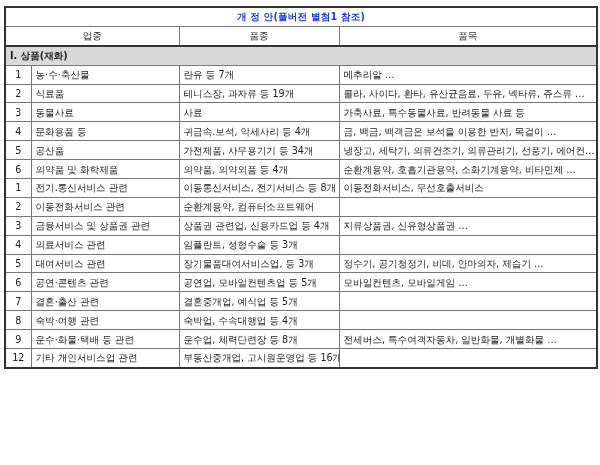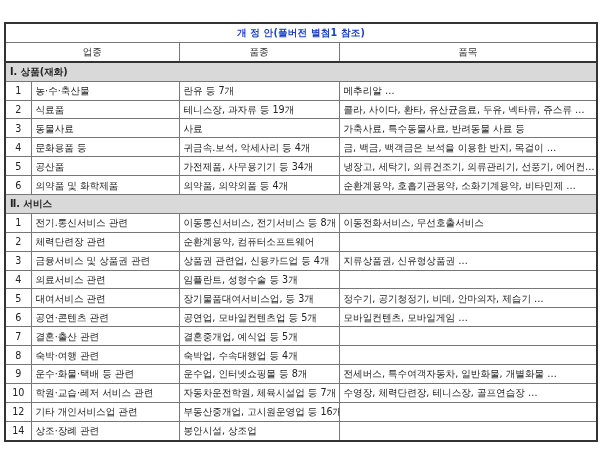--- a/index.html
+++ b/index.html
@@ -1,19 +1,19 @@
 <!DOCTYPE html>
 <html><head>
 <meta charset="utf-8">
 <style>
   html, body { margin: 0; padding: 0; background: #ffffff; }
   body { width: 600px; height: 465px; position: relative; overflow: hidden;
          font-family: "DejaVu Sans", "Liberation Sans", sans-serif; }
   table.main {
-    position: absolute; left: 4px; top: 22px; width: 592px;
+    position: absolute; left: 4px; top: 6px; width: 592px;
     border-collapse: collapse; table-layout: fixed;
     border: 2px solid #333; font-size: 9.6px; color: #222;
   }
   table.main td, table.main th {
     border: 1px solid #777; height: 17.9px; padding: 0 4px;
     white-space: nowrap; overflow: hidden; text-overflow: clip;
     font-weight: normal; line-height: 17px;
   }
   .title-cell { text-align: center; color: #1a3fd0; font-weight: bold !important; letter-spacing: 0.2px; }
   .head-cell { text-align: center; color: #333; }
@@ -76,32 +76,29 @@
         <td>공산품</td>
         <td>가전제품, 사무용기기 등 34개</td>
         <td>냉장고, 세탁기, 의류건조기, 의류관리기, 선풍기, 에어컨…</td>
       </tr>
       <tr>
         <td class="num">6</td>
         <td>의약품 및 화학제품</td>
         <td>의약품, 의약외품 등 4개</td>
         <td>순환계용약, 호흡기관용약, 소화기계용약, 비타민제 …</td>
       </tr>
-      <tr class="section-row">
-        <td colspan="4">Ⅱ. 서비스</td>
-      </tr>
       <tr>
         <td class="num">1</td>
         <td>전기.통신서비스 관련</td>
         <td>이동통신서비스, 전기서비스 등 8개</td>
         <td>이동전화서비스, 무선호출서비스</td>
       </tr>
       <tr>
         <td class="num">2</td>
-        <td>체력단련장 관련</td>
+        <td>이동전화서비스 관련</td>
         <td>순환계용약, 컴퓨터소프트웨어</td>
         <td></td>
       </tr>
       <tr>
         <td class="num">3</td>
         <td>금융서비스 및 상품권 관련</td>
         <td>상품권 관련업, 신용카드업 등 4개</td>
         <td>지류상품권, 신유형상품권 …</td>
       </tr>
       <tr>
@@ -130,35 +127,23 @@
       </tr>
       <tr>
         <td class="num">8</td>
         <td>숙박·여행 관련</td>
         <td>숙박업, 수속대행업 등 4개</td>
         <td></td>
       </tr>
       <tr>
         <td class="num">9</td>
         <td>운수·화물·택배 등 관련</td>
-        <td>운수업, 인터넷쇼핑몰 등 8개</td>
+        <td>운수업, 체력단련장 등 8개</td>
         <td>전세버스, 특수여객자동차, 일반화물, 개별화물 …</td>
-      </tr>
-      <tr>
-        <td class="num">10</td>
-        <td>학원·교습·레저 서비스 관련</td>
-        <td>자동차운전학원, 체육시설업 등 7개</td>
-        <td>수영장, 체력단련장, 테니스장, 골프연습장 …</td>
       </tr>
       <tr>
         <td class="num">12</td>
         <td>기타 개인서비스업 관련</td>
         <td>부동산중개업, 고시원운영업 등 16개</td>
         <td></td>
       </tr>
-      <tr>
-        <td class="num">14</td>
-        <td>상조·장례 관련</td>
-        <td>봉안시설, 상조업</td>
-        <td></td>
-      </tr>
     </tbody>
 </table>
 
 </body></html>

